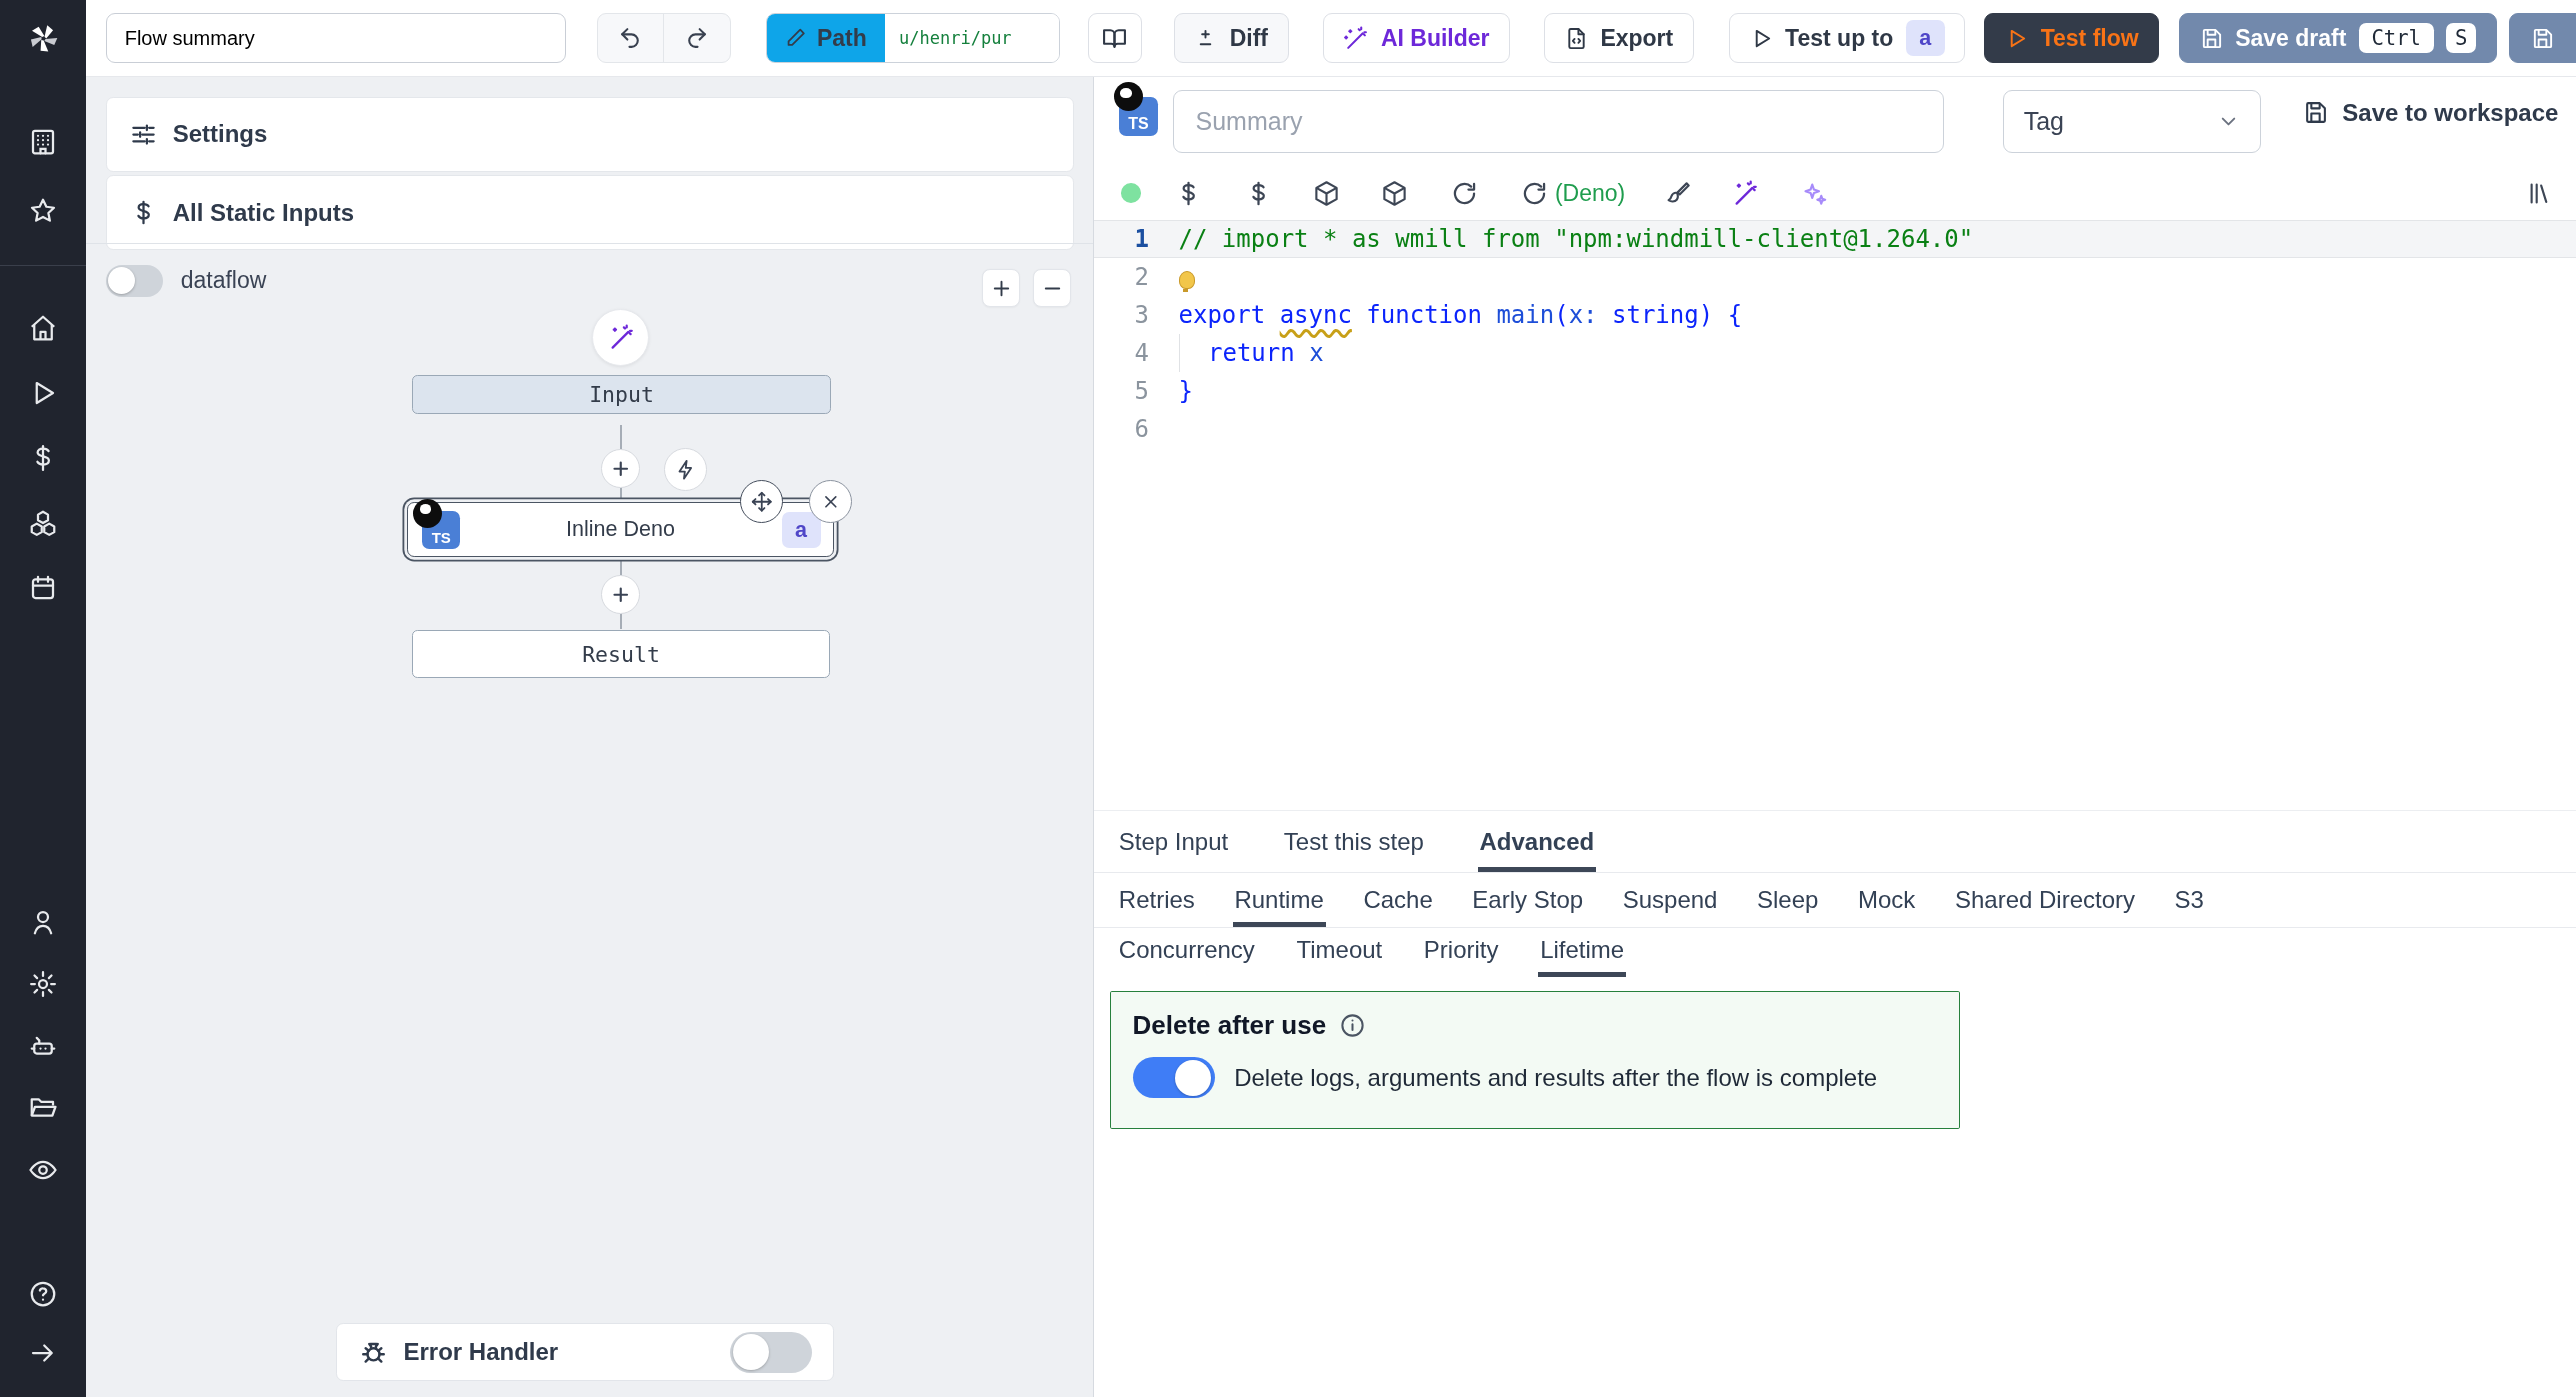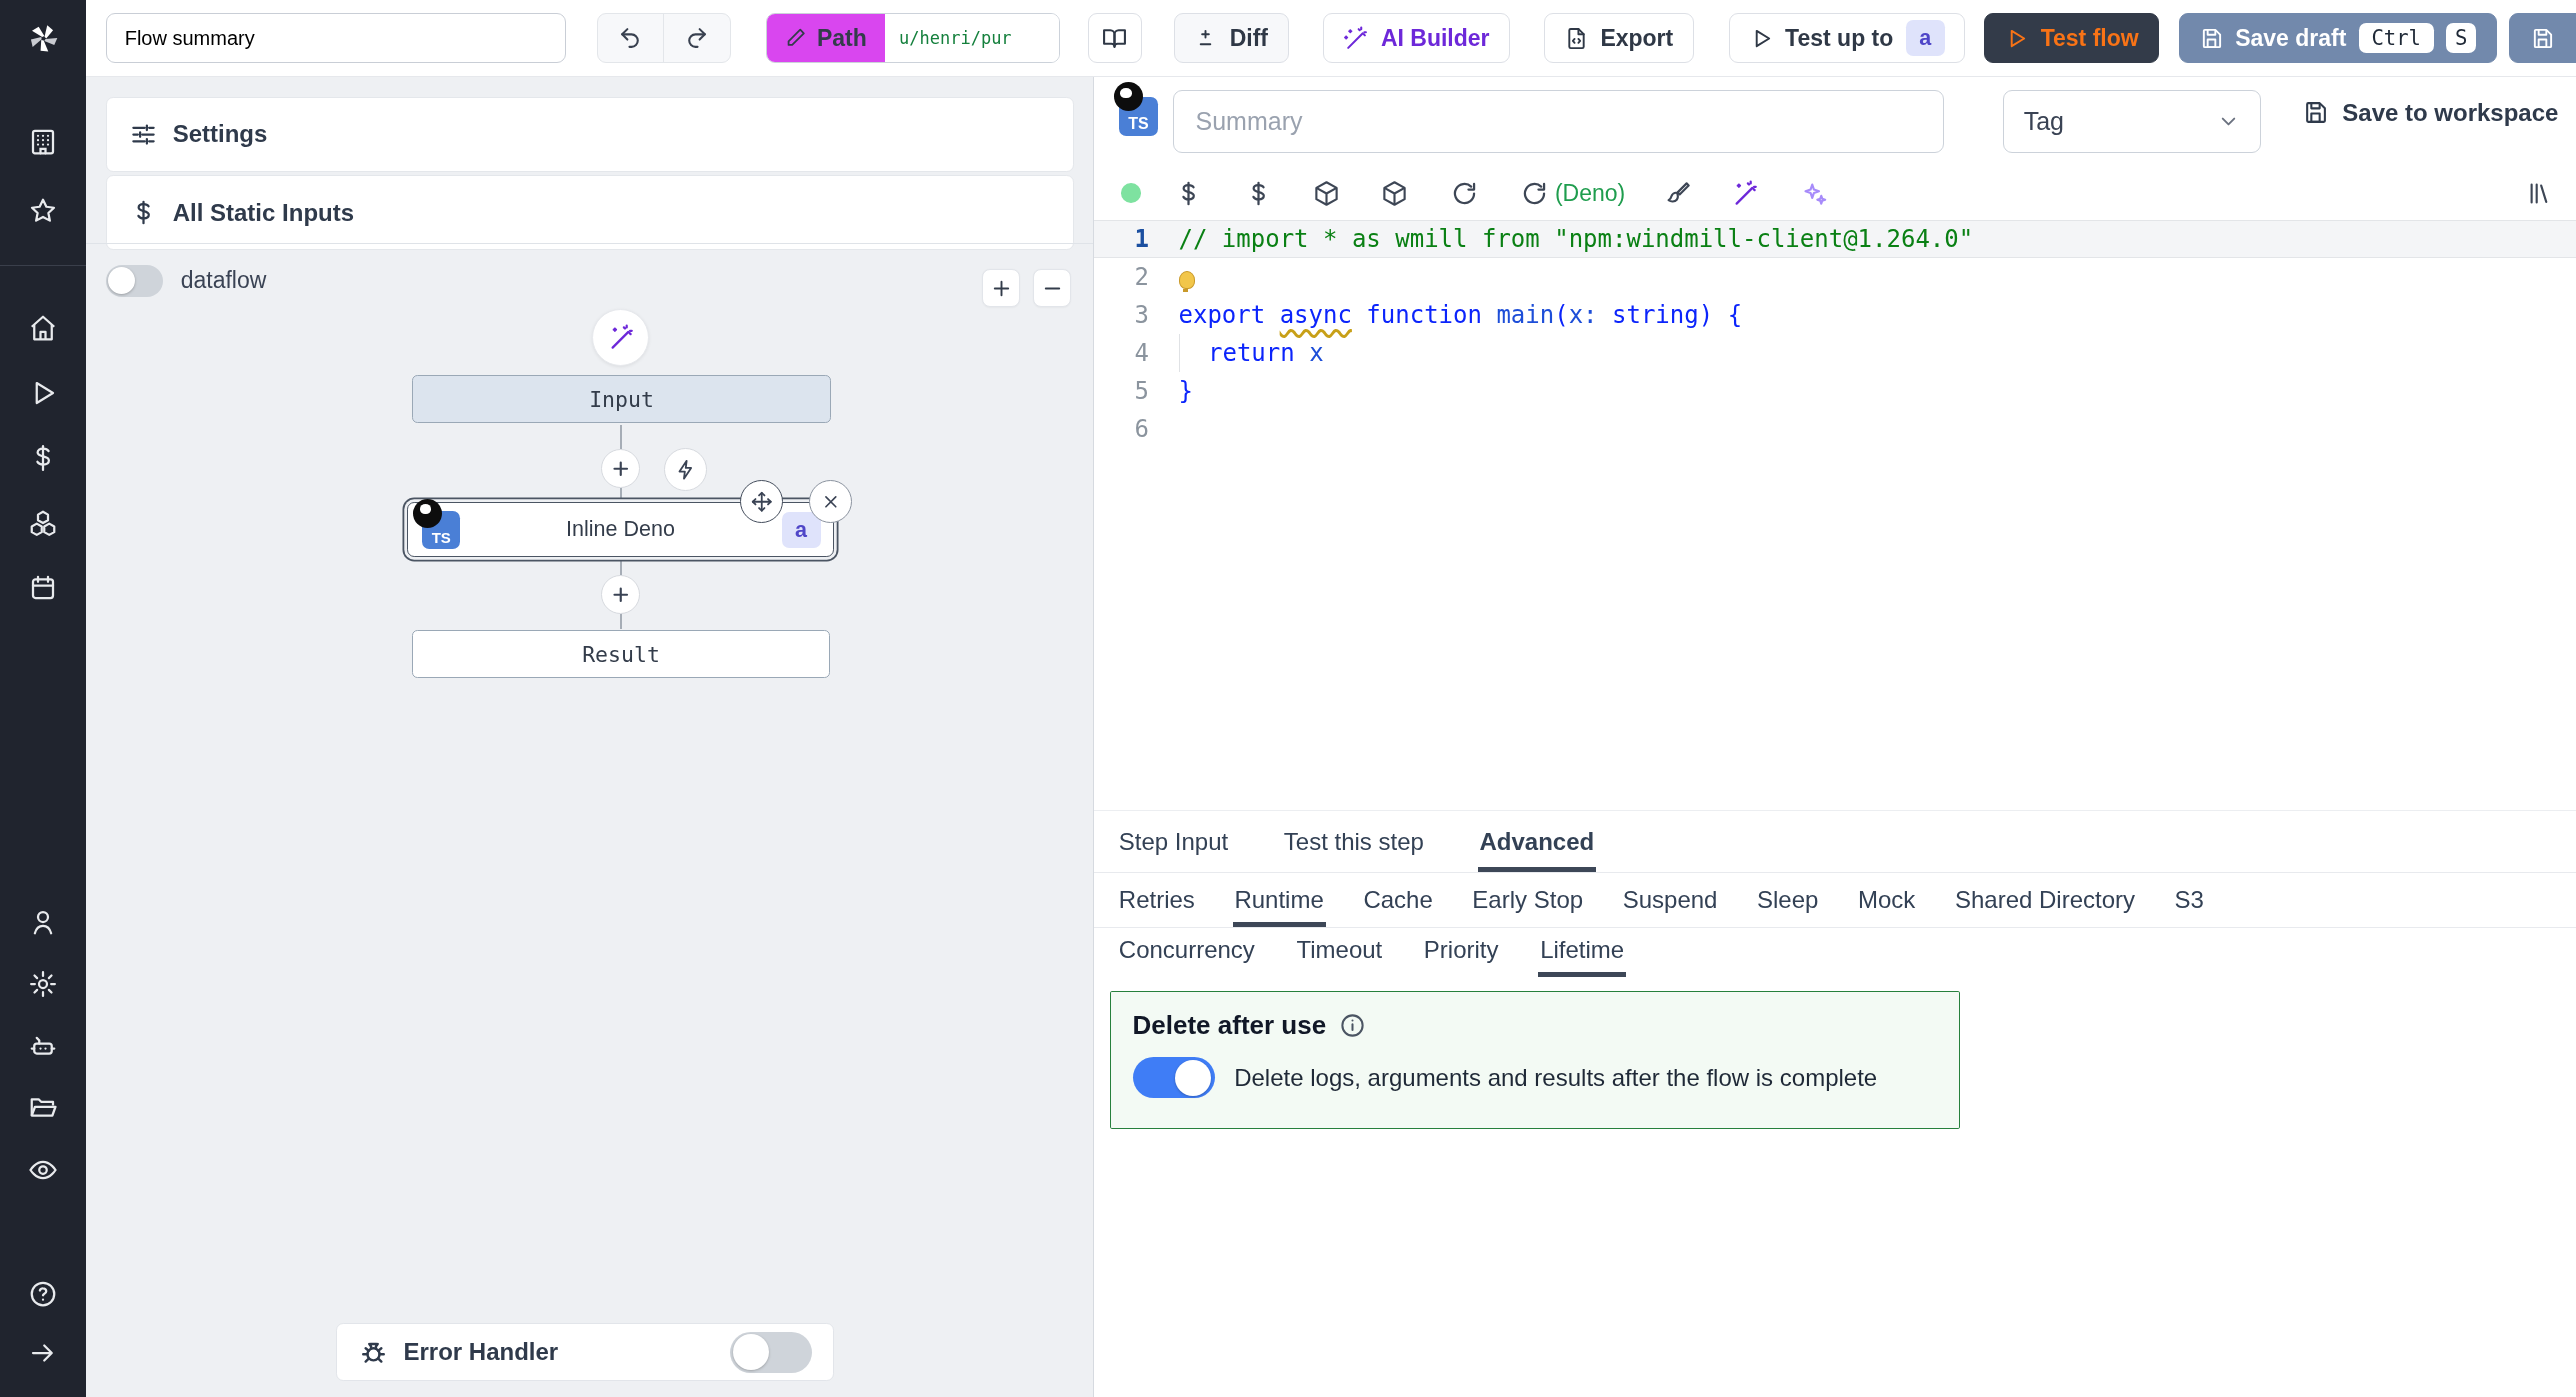--- a/index.html
+++ b/index.html
@@ -27,21 +27,21 @@
   .topbar > * { flex:0 0 auto; }
   .flow-summary-input { width:460px; height:50px; border:0.9px solid #c9ced6; border-radius:9px;
             padding:0 18px; font-size:20px; color:#000000; background:#fff; outline:none;
             font-family:"Liberation Sans", sans-serif; }
   .undo-group { margin-left:31px; width:134px; height:50px; display:flex; background:#f7f8fa;
             border:0.9px solid #e3e6ea; border-radius:9px; overflow:hidden; }
   .undo-group .half { flex:1; display:flex; align-items:center; justify-content:center; color:#394150; }
   .undo-group .half + .half { border-left:0.9px solid #e3e6ea; }
   .path-group { margin-left:35px; height:50px; display:flex; border:0.9px solid #ccd2da;
             border-radius:9px; overflow:hidden; }
-  .path-left { background:#d946ef; display:flex; align-items:center; gap:10.7px; padding:0 18px;
+  .path-left { background:#0ea5e9; display:flex; align-items:center; gap:10.7px; padding:0 18px;
             font-weight:bold; font-size:23px; color:#333c4a; }
   .path-right { background:#fff; display:flex; align-items:center; padding:0 14.3px; width:174px;
             font-size:17px; color:#15803d; }
   .btn { height:50px; border:0.9px solid #dde0e6; border-radius:9px; background:#fff;
          display:inline-flex; align-items:center; gap:12.5px; padding:0 19.7px; font-size:23px;
          color:#2f3846; font-weight:bold; }
   .btn.icon-only { padding:0 13.4px; }
   .btn-book   { margin-left:28px; }
   .btn-diff   { margin-left:32px; background:#f7f8fa; }
   .btn-ai     { margin-left:34px; color:#6d28d9; }
@@ -85,21 +85,21 @@
   .wand-circle { left:506px; top:65px; width:57px; height:57px; border-color:#e7e9ed;
                  box-shadow:0 0.9px 3.6px rgba(0,0,0,.08); color:#6d28d9; }
   .plus-circle1 { left:515px; top:205px; width:39px; height:39px; }
   .zap-circle { left:578px; top:204px; width:43px; height:43px; }
   .plus-circle2 { left:515px; top:331px; width:39px; height:39px; }
   .move-circle { left:654px; top:236px; width:43px; height:43px; border-color:#444d5c; z-index:6; }
   .close-circle { left:723px; top:236px; width:43px; height:43px; border-color:#8b939f; z-index:6; }
 
   .node { position:absolute; display:flex; align-items:center; justify-content:center;
           font-size:21.5px; color:#333c4a; z-index:2; }
-  .node-input { left:326px; top:131px; width:419px; height:48px; background:#dce4ee;
+  .node-input { left:326px; top:131px; width:419px; height:39px; background:#dce4ee;
                 border:0.9px solid #9aa8b6; border-radius:5.4px; }
   .node-step { left:321px; top:258px; width:427px; height:55px; background:#fff;
                border:1.8px solid #4b5563; border-radius:7.2px; box-shadow:0 0 0 2.7px #eef0f3, 0 0 0 4.5px #4b5563; }
   .node-result { left:326px; top:386px; width:418px; height:48px; background:#fff;
                  border:0.9px solid #9aa8b6; border-radius:5.4px; }
   .ts-badge { position:absolute; left:14.3px; top:8px; width:38px; height:38px; background:#4a7fd6;
               border-radius:7.2px; color:#fff; font-weight:bold; font-size:15px; display:flex;
               align-items:flex-end; justify-content:center; padding-bottom:2.7px; }
   .deno-dot { position:absolute; left:-9px; top:-12.5px; width:29px; height:29px; background:#0d0d0d;
               border-radius:50%; }

